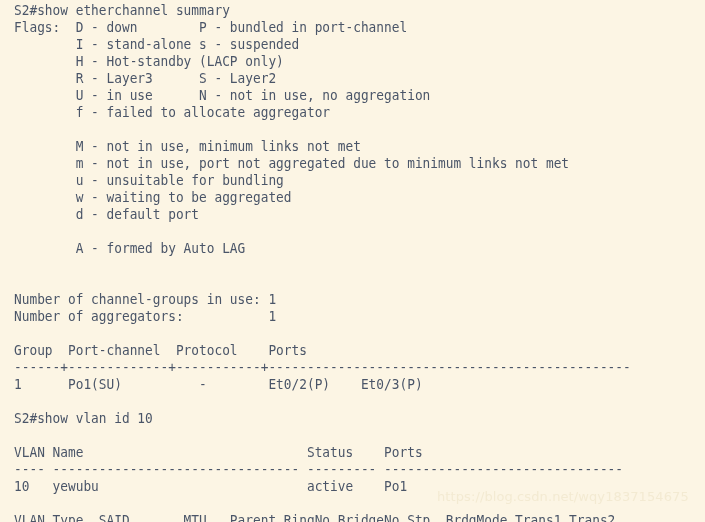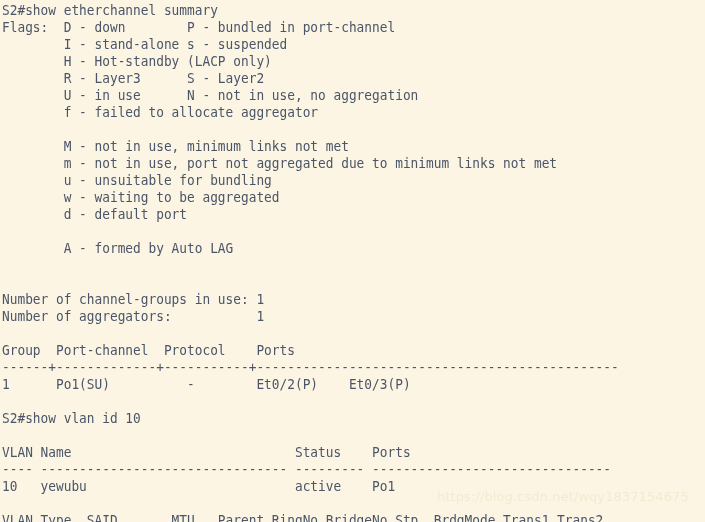--- a/index.html
+++ b/index.html
@@ -13,21 +13,21 @@
     height: 522px;
     overflow: hidden;
     font-family: "DejaVu Sans Mono", "Liberation Mono", monospace;
   }
   #terminal {
     position: relative;
     width: 705px;
     height: 522px;
     background: #fcf5e4;
     box-sizing: border-box;
-    padding: 2px 0 0 2px;
+    padding: 2px 0 0 14px;
   }
   .line {
     display: block;
     height: 17px;
     line-height: 17px;
     font-size: 13.3px;
     letter-spacing: 0px;
     color: #4a5568;
     white-space: pre;
     font-family: "DejaVu Sans Mono", "Liberation Mono", monospace;

